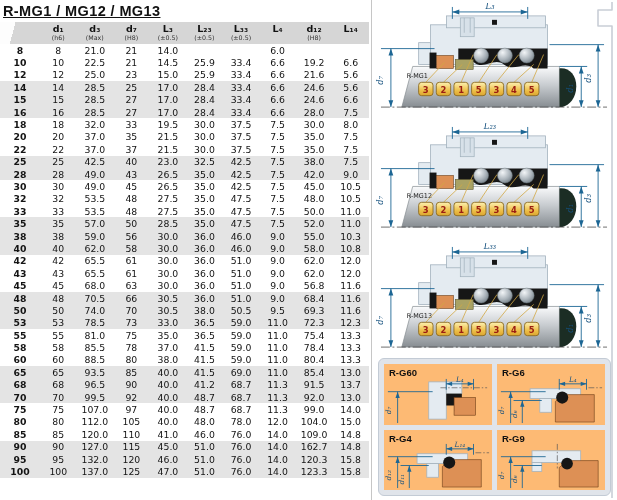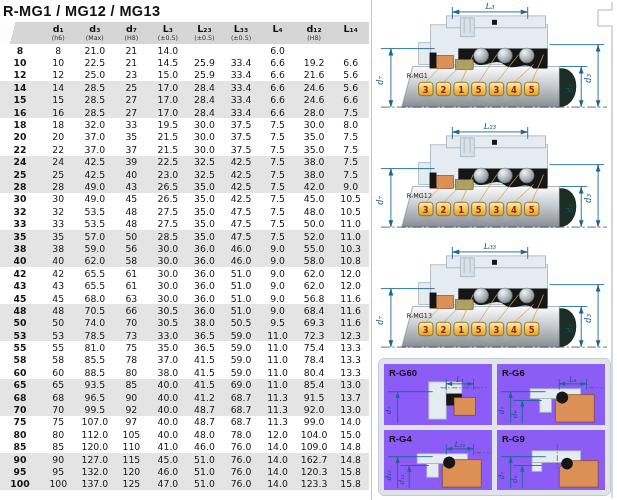--- a/index.html
+++ b/index.html
@@ -1,40 +1,40 @@
 <!DOCTYPE html>
 <html><head>
 <meta charset="utf-8">
 <style>
   html,body{margin:0;padding:0;background:#fff;}
   body{width:617px;height:500px;overflow:hidden;font-family:"Liberation Sans",sans-serif;}
   .page{position:relative;width:617px;height:500px;background:#fff;}
 
   
   .left-panel{position:absolute;left:0;top:0;width:371px;}
-  .page-title{font-size:14.5px;font-weight:bold;color:#111;margin:3px 0 3px 3px;letter-spacing:.4px;}
+  .page-title{font-size:14.5px;font-weight:bold;color:#111;margin:3px 0 3px 3px;letter-spacing:.4px;text-decoration:underline;}
   table.spec{width:369px;border-collapse:collapse;table-layout:fixed;}
   table.spec th{background:#d6d6d6;padding:2px 0 3px;vertical-align:top;
     font-family:"DejaVu Sans",sans-serif;}
   table.spec th:first-child{width:40px;background:linear-gradient(105deg,#fdfdfd 34%,#d6d6d6 34%);}
   .h-main{font-weight:bold;font-size:9.5px;line-height:10px;color:#111;}
   .h-tol{font-weight:normal;font-size:6.3px;line-height:7px;color:#333;}
   table.spec td{text-align:center;font-size:9.3px;height:12.4px;padding:0;color:#141414;
     font-family:"DejaVu Sans",sans-serif;white-space:nowrap;}
   table.spec tr.band{background:#e4e4e4;margin-left:44px;}
   table.spec td.c0{font-weight:bold;}
 
   
   .right-panel{position:absolute;left:371px;top:0;width:246px;height:500px;border-left:1px solid #c6c6c6;box-sizing:border-box;background:#fff;}
   .main-diagrams{position:absolute;left:3px;top:3px;}
   .seal-wrap{margin-bottom:1px;}
   .detail-box{position:absolute;left:6px;top:358px;width:233px;height:138px;background:#e0e4ea;
     border:1px solid #c3cbd5;border-radius:6px;box-sizing:border-box;padding:5px;
     display:grid;grid-template-columns:1fr 1fr;grid-template-rows:1fr 1fr;gap:5px;}
-  .detail-cell{background:#8b5cf6;position:relative;overflow:hidden;}
+  .detail-cell{background:#fdba74;position:relative;overflow:hidden;}
   .detail-label{position:absolute;top:3px;left:5px;font-weight:bold;font-size:9.5px;color:#111;}
   .detail-cell svg{position:absolute;left:0;bottom:0;}
   .frame-svg{position:absolute;right:0;top:0;}
 
   
   .cl{stroke:#4a4a4a;stroke-width:.8;stroke-dasharray:9 2.5 2 2.5;fill:none;}
   .cl2{stroke:#555;stroke-width:.7;stroke-dasharray:6 2 1.5 2;fill:none;}
   .dim{stroke:#1c6694;stroke-width:.9;fill:none;}
   .dimf{fill:#1c6694;stroke:none;}
   .dtext{font-family:"DejaVu Serif",serif;font-style:italic;font-size:8.5px;fill:#14507e;}
@@ -225,32 +225,20 @@
             <td>37.0</td>
             <td>37</td>
             <td>21.5</td>
             <td>30.0</td>
             <td>37.5</td>
             <td>7.5</td>
             <td>35.0</td>
             <td>7.5</td>
           </tr>
           <tr class="band">
-            <td class="c0">24</td>
-            <td>24</td>
-            <td>42.5</td>
-            <td>39</td>
-            <td>22.5</td>
-            <td>32.5</td>
-            <td>42.5</td>
-            <td>7.5</td>
-            <td>38.0</td>
-            <td>7.5</td>
-          </tr>
-          <tr class="band">
             <td class="c0">25</td>
             <td>25</td>
             <td>42.5</td>
             <td>40</td>
             <td>23.0</td>
             <td>32.5</td>
             <td>42.5</td>
             <td>7.5</td>
             <td>38.0</td>
             <td>7.5</td>

